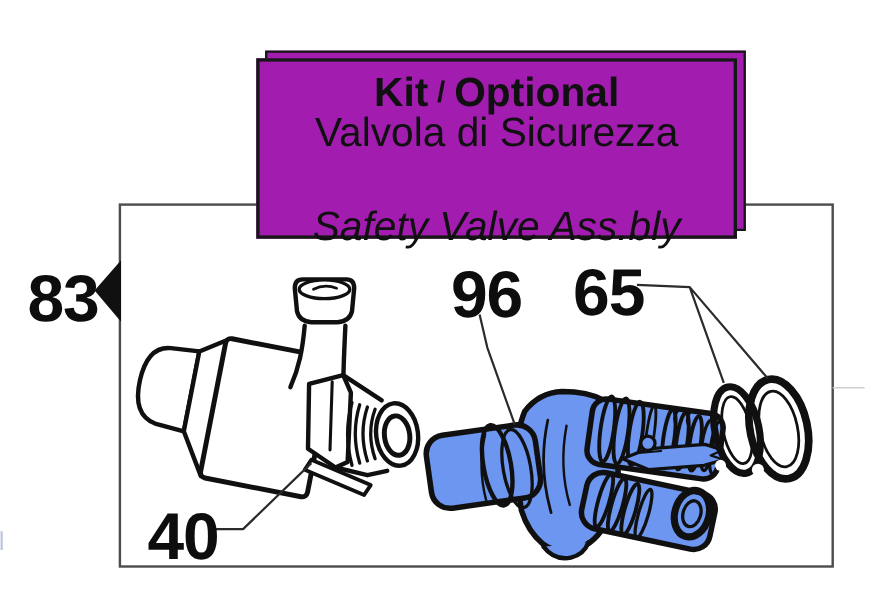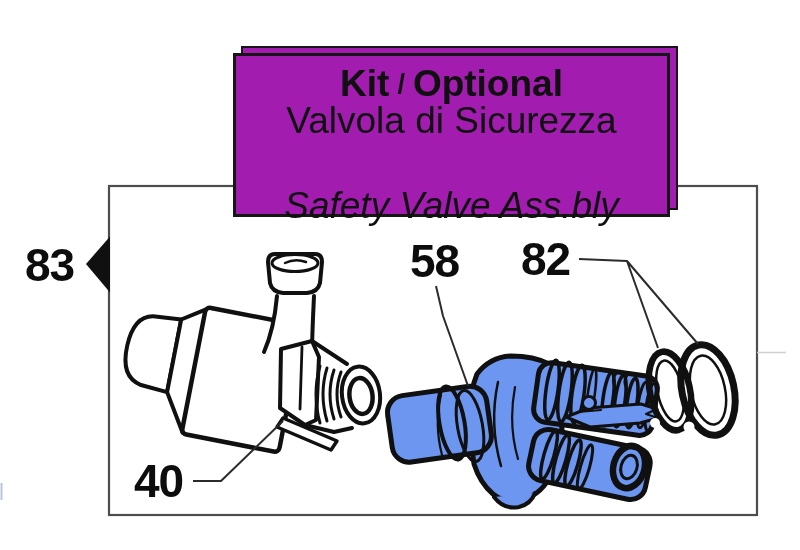--- a/index.html
+++ b/index.html
@@ -18,21 +18,21 @@
     left:233px;top:53px;z-index:3;border-width:3px;
     display:flex;flex-direction:column;align-items:center;justify-content:space-between;
     padding:9px 0 13px 0;text-align:center;
   }
   .title-line1{font-size:37px;font-weight:700;letter-spacing:0px;line-height:1;}
   .title-sep{font-size:27px;font-weight:700;margin:0 8px;position:relative;top:-3px;}
   .title-line2{font-size:37px;font-weight:400;line-height:1;}
   .title-line3{font-size:37px;font-weight:400;font-style:italic;line-height:1;margin-top:48px;}
   
   .part-label{
-    position:absolute;z-index:4;font-size:46px;font-weight:700;
+    position:absolute;z-index:4;font-size:60px;font-weight:700;
     letter-spacing:-1px;line-height:1;color:#0d0d0d;
   }
   #label-83{left:25px;top:242px;}
   #label-80{left:134px;top:458px;}
   #label-81{left:410px;top:238px;}
   #label-82{left:521px;top:236px;}
 </style>
 </head>
 <body>
 
@@ -142,16 +142,16 @@
   <div class="sheet" id="title-box">
     <div class="title-line1">
       <span>Kit</span><span class="title-sep">/</span><span>Optional</span>
     </div>
     <div class="title-line2">Valvola di Sicurezza</div>
     <div class="title-line3">Safety Valve Ass.bly</div>
   </div>
 
   <div class="part-label" id="label-83">83</div>
   <div class="part-label" id="label-80">40</div>
-  <div class="part-label" id="label-81">58</div>
-  <div class="part-label" id="label-82">82</div>
+  <div class="part-label" id="label-81">96</div>
+  <div class="part-label" id="label-82">65</div>
 
 </div>
 
 </body></html>

